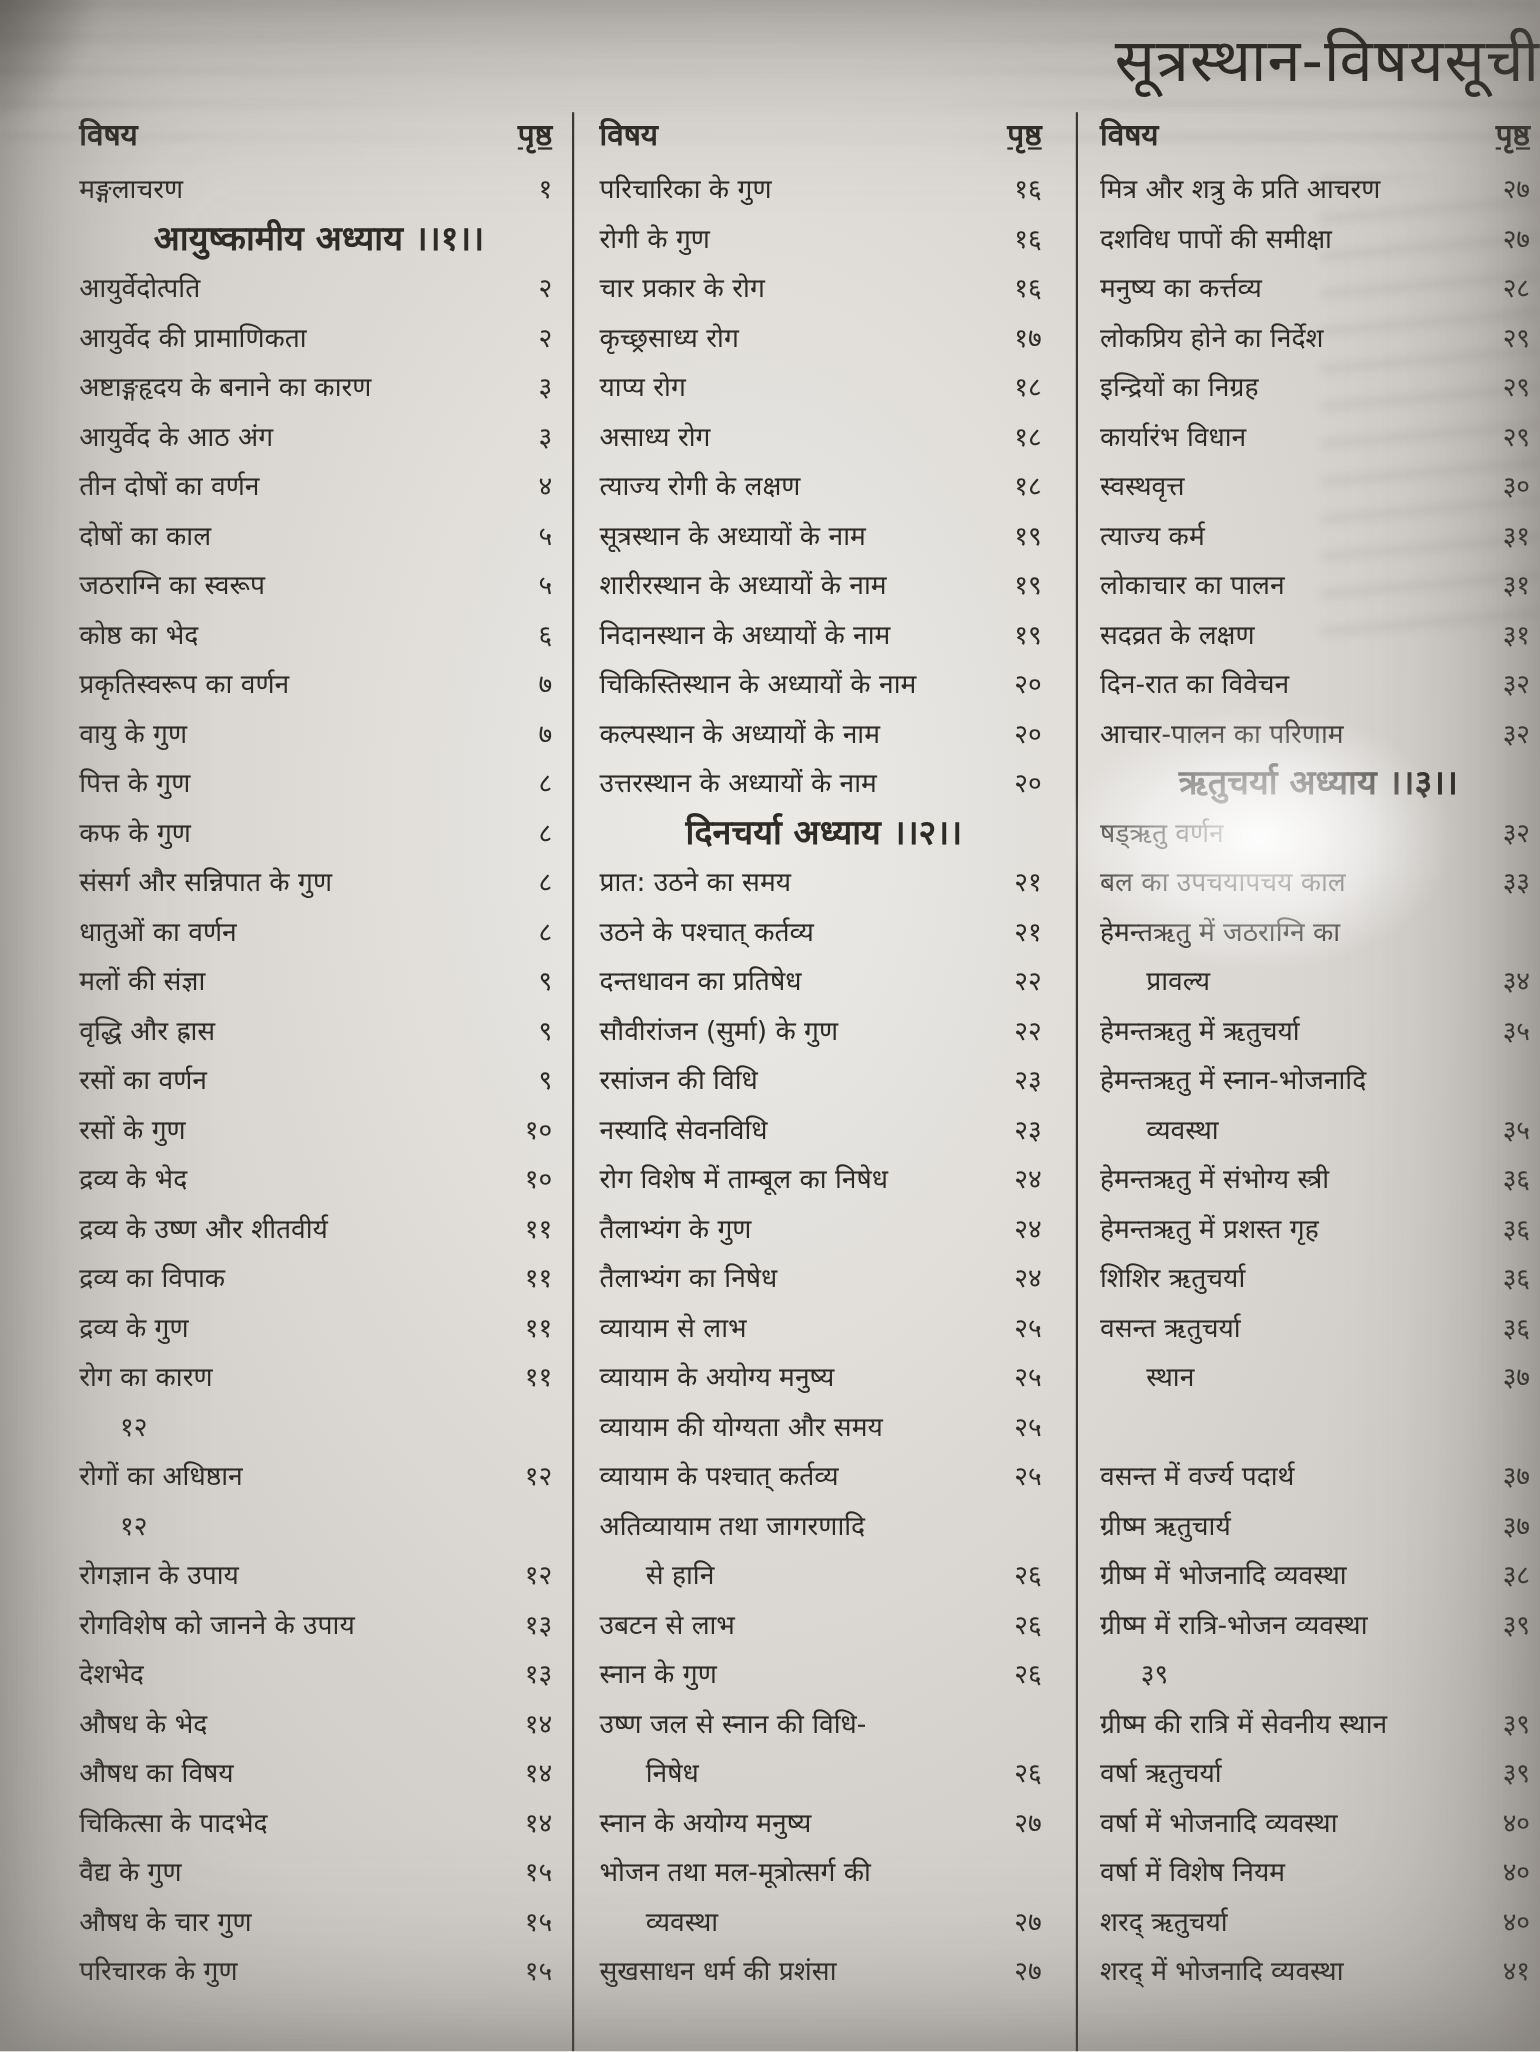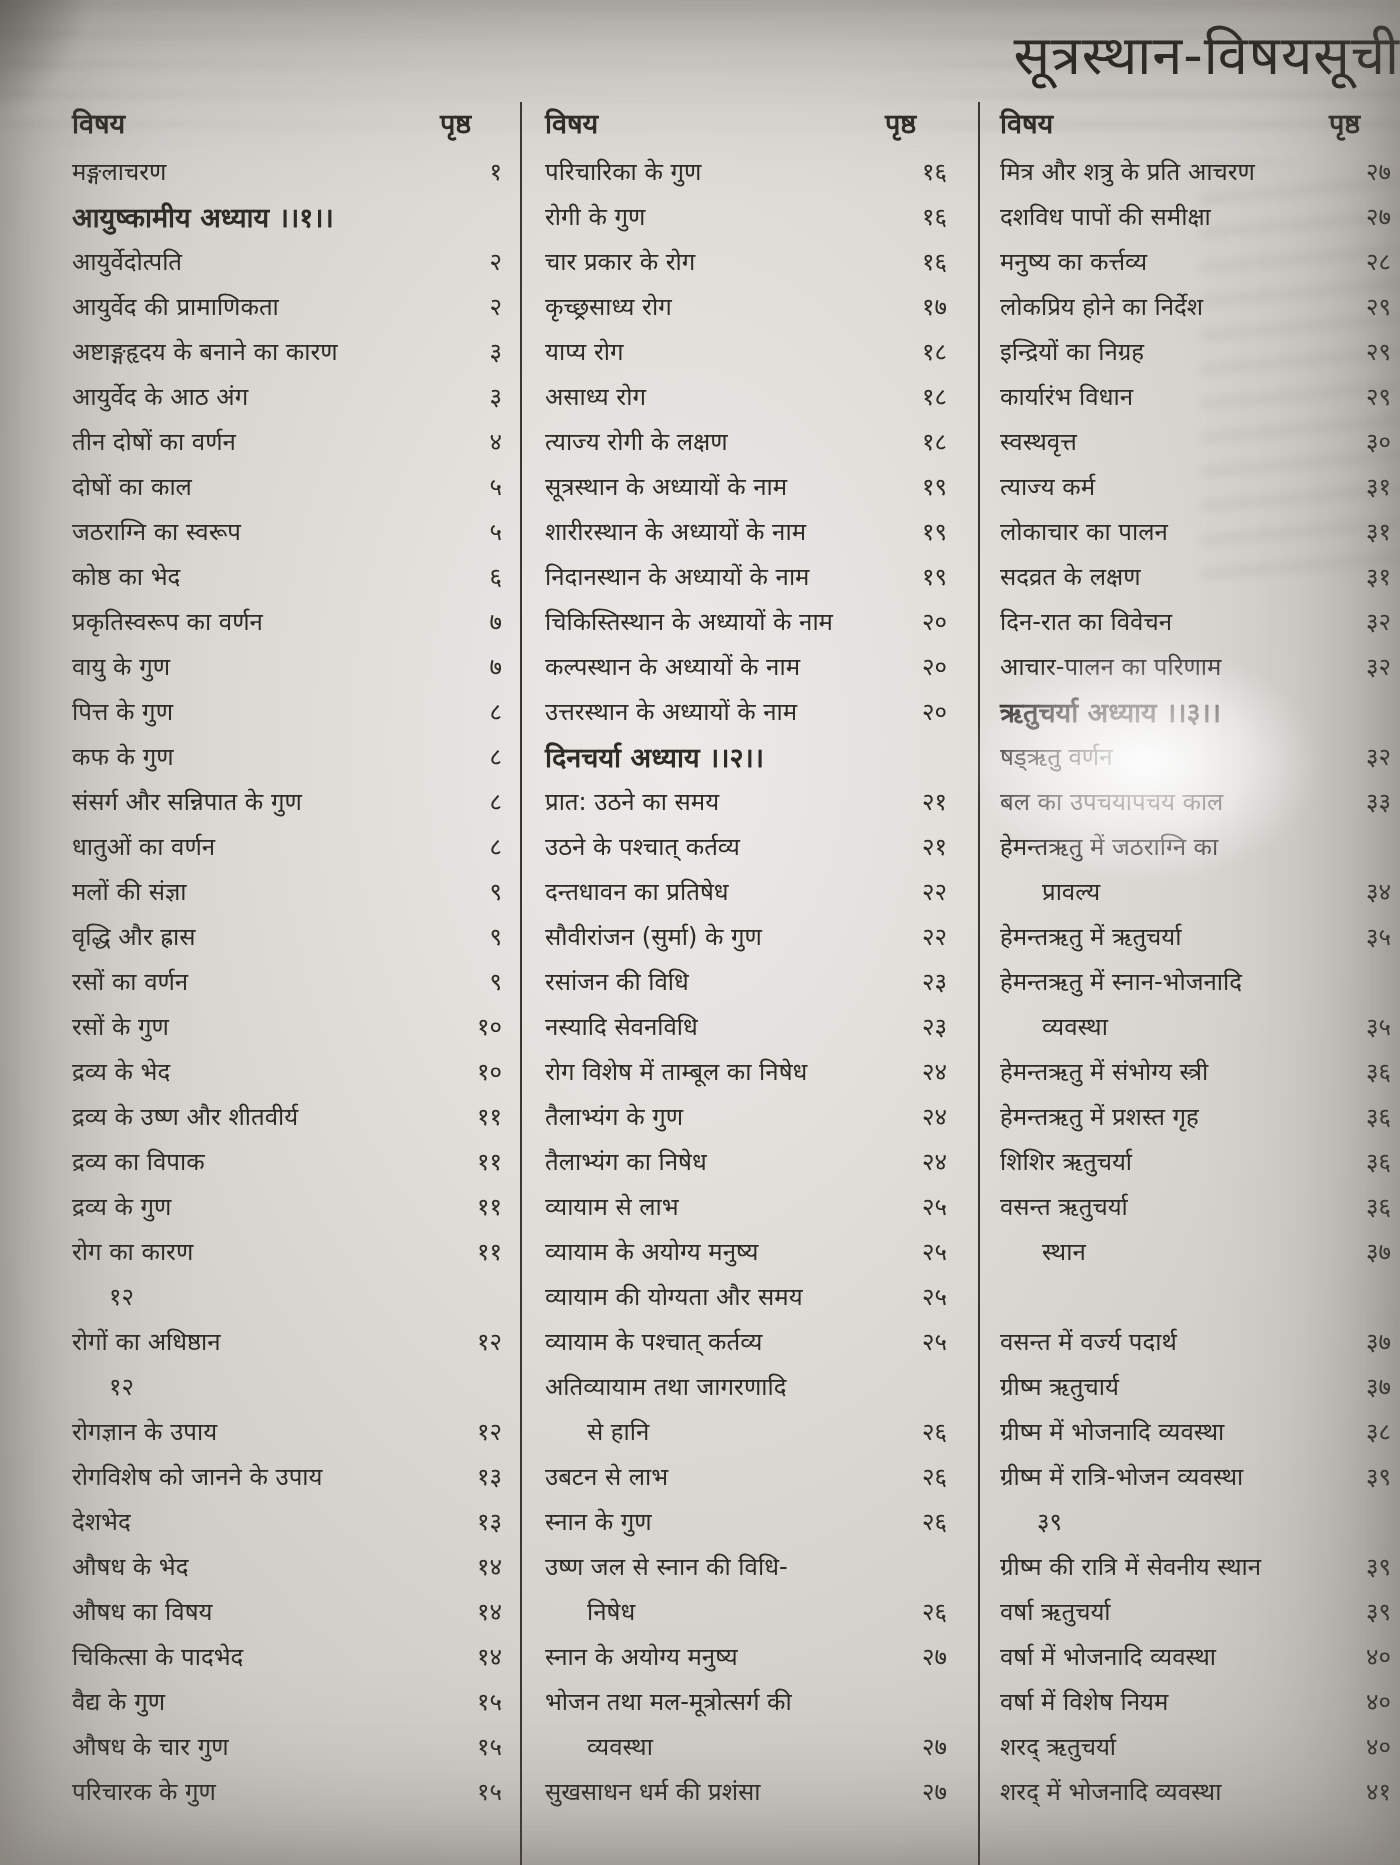--- a/index.html
+++ b/index.html
@@ -30,26 +30,26 @@
         font-size:54px;font-weight:400;letter-spacing:1px;color:#242220;}
   .cols{position:absolute;top:100px;left:0;right:0;bottom:0;z-index:2;}
   .col{position:absolute;top:0;bottom:0;display:flex;flex-direction:column;}
   .c1{left:72px;width:436px;}
   .c2{left:545px;width:408px;}
   .c3{left:1000px;width:397px;}
   .divider{position:absolute;top:2px;bottom:0;width:2px;background:#3a3631;z-index:2;}
   .d1{left:520px;} .d2{left:978px;}
   .col-head{display:flex;justify-content:space-between;align-items:baseline;height:50px;
         line-height:48px;font-weight:700;font-size:27px;flex:0 0 auto;}
-  .col-head .ph{min-width:62px;text-align:left;padding-right:6px;}
+  .col-head .ph{min-width:62px;text-align:right;padding-right:6px;text-decoration:underline;}
   .row{display:flex;justify-content:space-between;align-items:baseline;height:45px;
         line-height:45px;font-size:24px;flex:0 0 auto;}
   .row .t{white-space:nowrap;min-width:0;}
   .row .num{min-width:58px;text-align:right;padding-right:6px;margin-left:4px;font-size:24px;}
-  .row.sec{justify-content:flex-start;font-weight:700;font-size:27px;}
+  .row.sec{justify-content:center;font-weight:700;font-size:31px;}
   .dbl{display:block;height:90px;flex:0 0 auto;font-size:24px;line-height:45px;}
   .dbl .l1{height:45px;white-space:nowrap;}
   .dbl .l2{height:45px;display:flex;justify-content:space-between;align-items:flex-end;padding-left:42px;}
   .dbl .l2 .t{white-space:nowrap;min-width:0;}
   .dbl .l2 .num{min-width:58px;text-align:right;padding-right:6px;margin-left:4px;}
 </style>
 </head>
 <body>
 
 <div class="scan">

